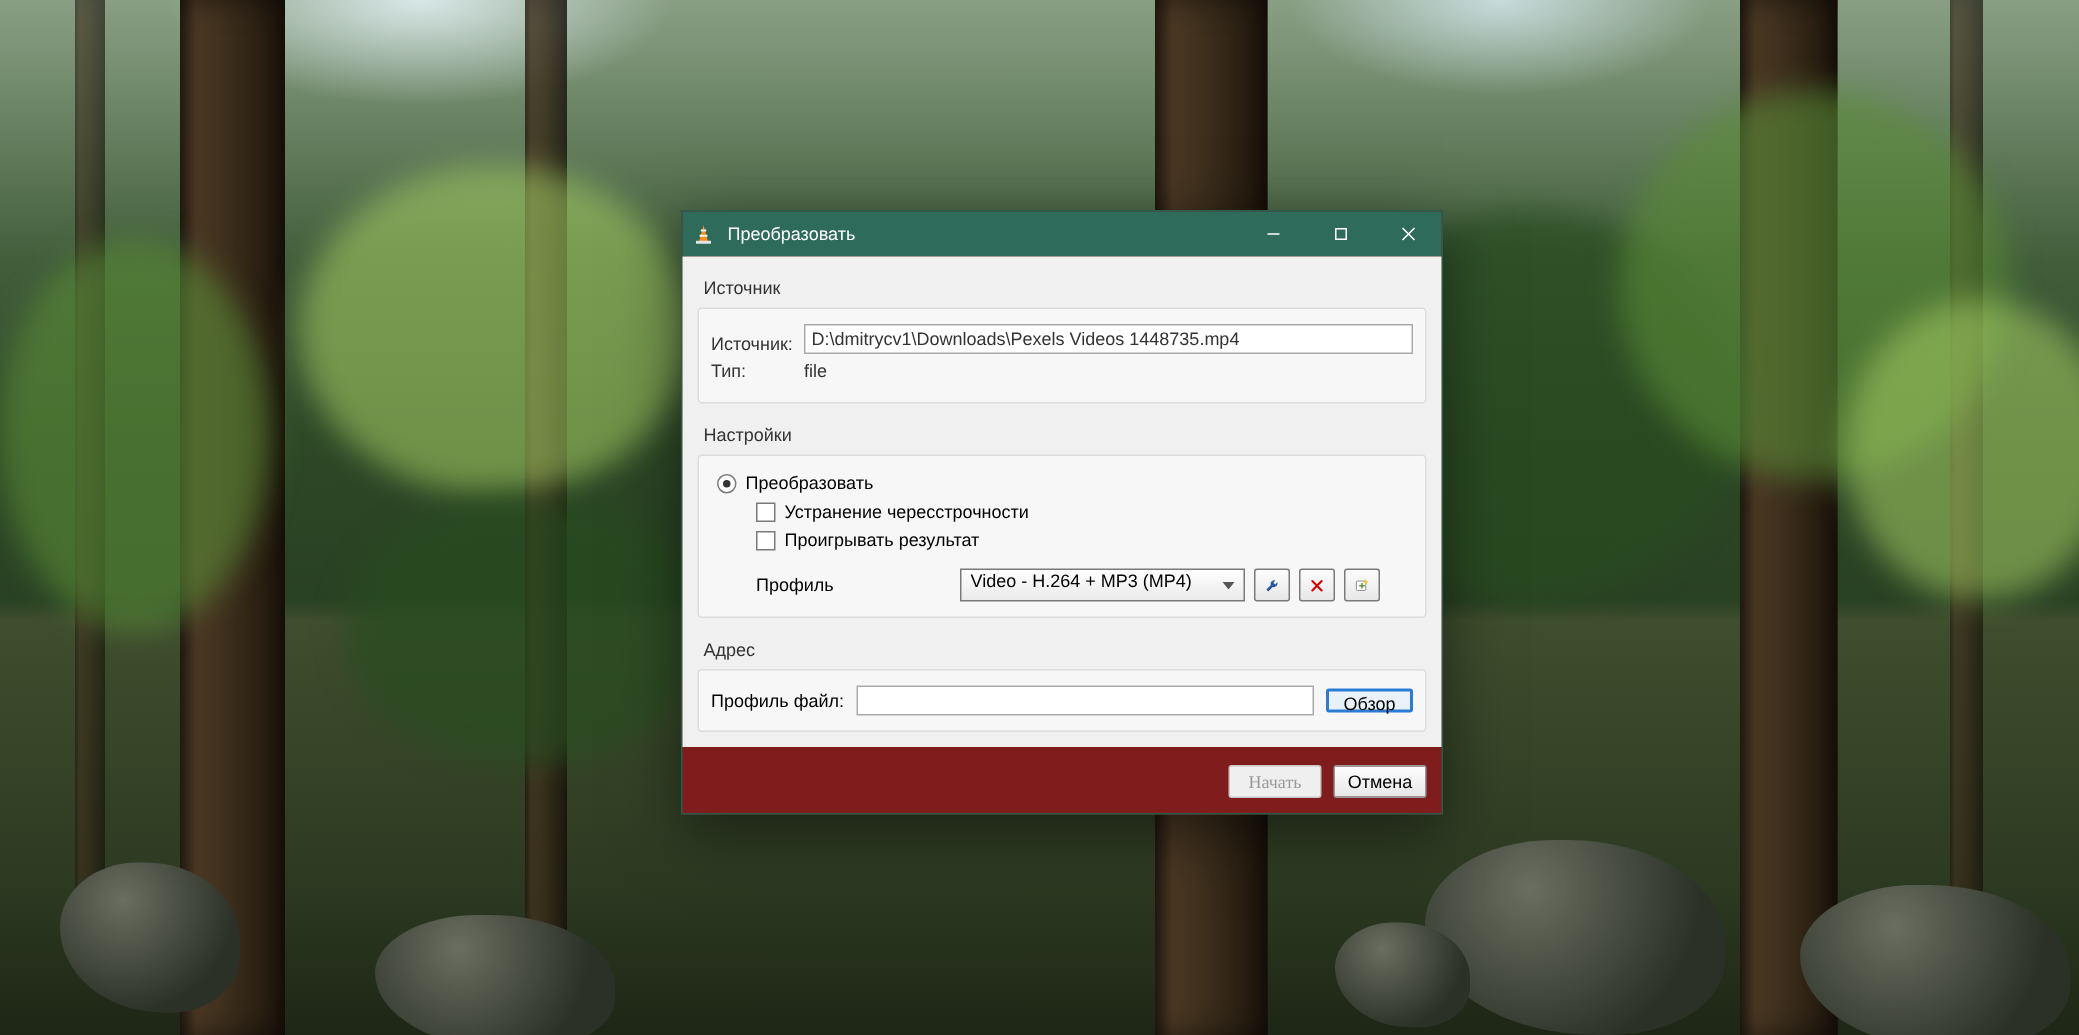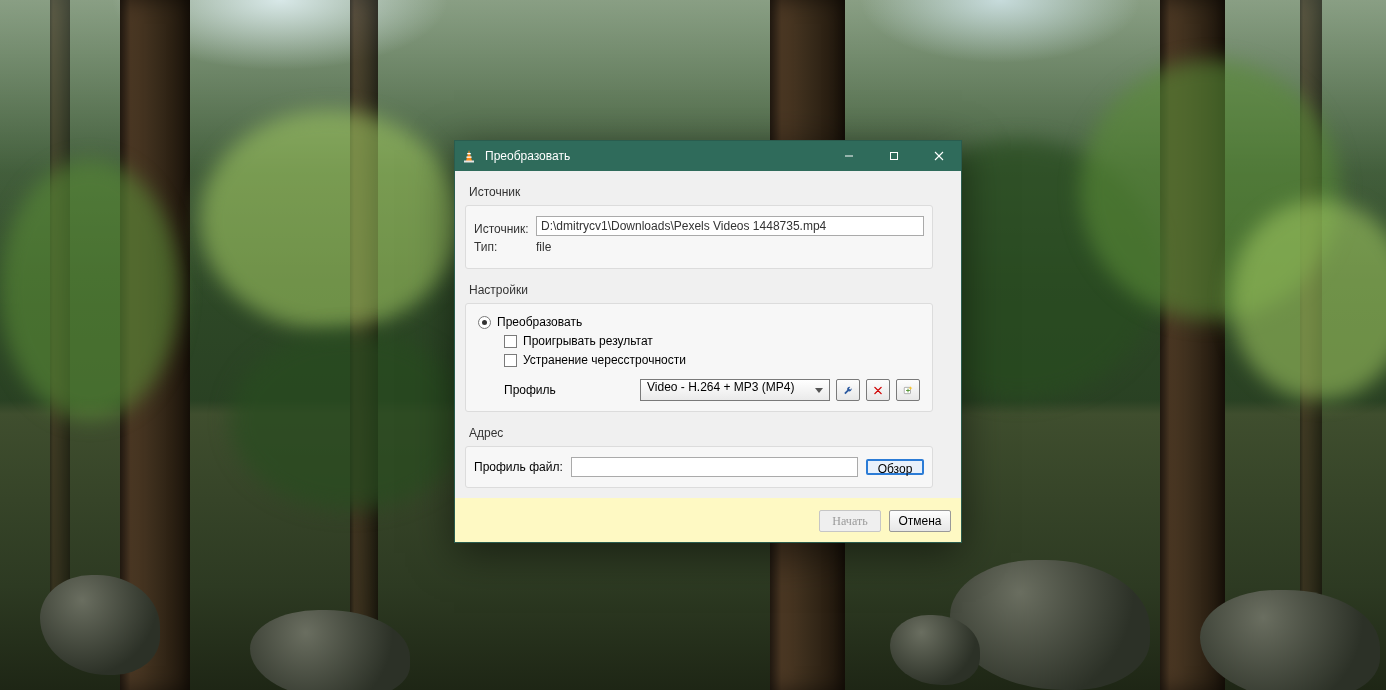--- a/index.html
+++ b/index.html
@@ -48,21 +48,21 @@
     position: absolute;
     background: radial-gradient(circle at 35% 25%, #6a6e60, #2c3127 70%);
     border-radius: 45% 55% 40% 60%;
   }
 
   
   .dialog {
     position: absolute;
     left: 454px; top: 140px;
     width: 508px;
-    background: #fef9c3;
+    background: #7f1d1d;
     border: 1px solid #2a5c4e;
     box-shadow: 0 10px 40px rgba(0,0,0,.5);
   }
   .titlebar {
     height: 30px;
     background: #2f6b5b;
     color: #fff;
     display: flex;
     align-items: center;
     padding: 0 0 0 6px;
@@ -74,21 +74,21 @@
   .appicon svg { width:16px; height:16px; }
   .title-text { flex: 0 0 auto; font-size: 12px; }
   .title-spacer { flex: 1 1 auto; }
   .winbtn {
     width: 45px; height: 30px;
     display: inline-flex; align-items:center; justify-content:center;
     color: #fff;
   }
 
   .body {
-    padding: 8px 28px 10px 10px;
+    padding: 8px 10px 10px 10px;
     background: #f0f0f0;
   }
   .group {
     margin-bottom: 14px;
   }
   .group-label {
     color: #333;
     margin: 6px 0 6px 4px;
   }
   .group-box {
@@ -289,25 +289,25 @@
 
         <div class="radio-row">
           <span class="radio">
               <span class="dot"></span>
             </span>
           <span>Преобразовать</span>
         </div>
 
         <div class="check-row">
           <span class="checkbox"></span>
-          <span>Проигрывать результат</span>
+          <span>Устранение чересстрочности</span>
         </div>
         <div class="check-row">
           <span class="checkbox"></span>
-          <span>Устранение чересстрочности</span>
+          <span>Проигрывать результат</span>
         </div>
 
         <div class="profile-row">
           <span class="profile-label">Профиль</span>
           <div class="combo">
             <span class="combo-text">Video - H.264 + MP3 (MP4)</span>
             <span class="combo-arrow">
               <svg width="8" height="5" viewBox="0 0 8 5">
                   <path d="M0 0 L4 5 L8 0 Z" fill="#555"></path>
                 </svg>

